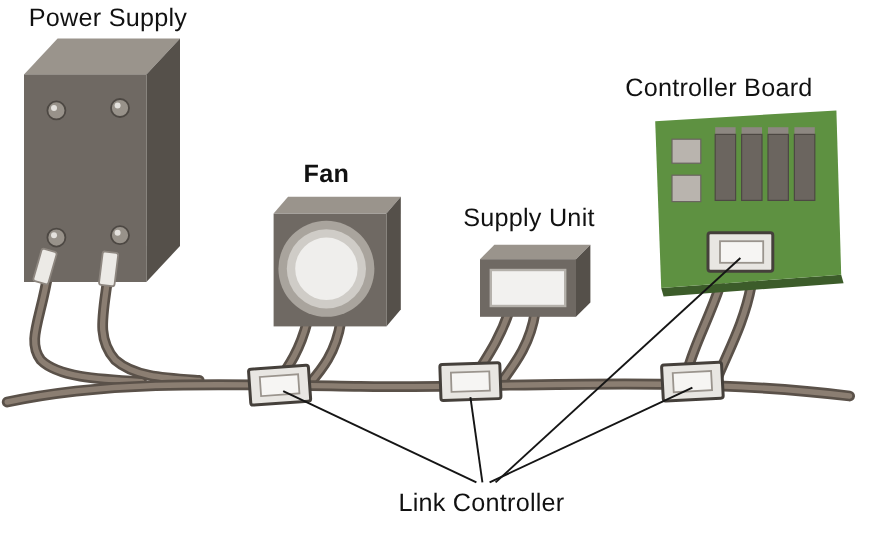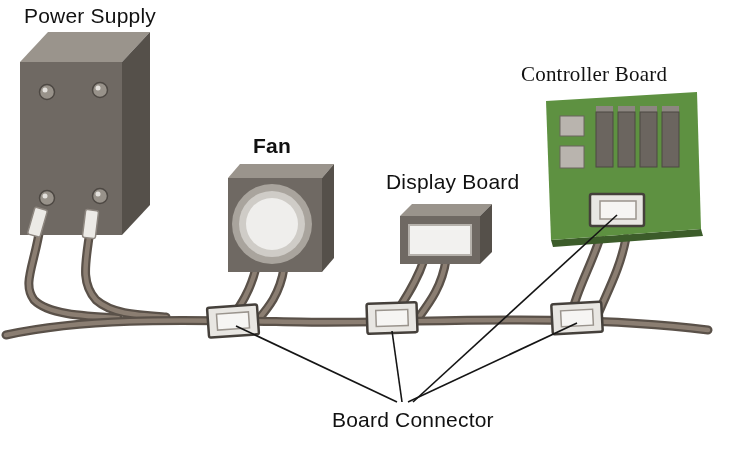--- a/index.html
+++ b/index.html
@@ -149,16 +149,16 @@
     <g>
       <line class="leader" x1="397" y1="402" x2="236" y2="326"></line>
       <line class="leader" x1="402" y1="402" x2="392" y2="331"></line>
       <line class="leader" x1="408" y1="402" x2="577" y2="323"></line>
       <line class="leader" x1="413" y1="402" x2="617" y2="215"></line>
     </g>
   </svg>
 
   <div class="lbl" style="left:24px; top:4px;">Power Supply</div>
   <div class="lbl" style="left:253px; top:134px;font-weight:bold;">Fan</div>
-  <div class="lbl" style="left:386px; top:170px;">Display Board</div>
-  <div class="lbl" style="left:521px; top:62px;font-family:Liberation Serif, serif;">Controller Board</div>
-  <div class="lbl" style="left:332px; top:408px;">Board Connector</div>
+  <div class="lbl" style="left:386px; top:170px;">Supply Unit</div>
+  <div class="lbl" style="left:521px; top:62px;">Controller Board</div>
+  <div class="lbl" style="left:332px; top:408px;">Link Controller</div>
 </div>
 
 </body></html>

